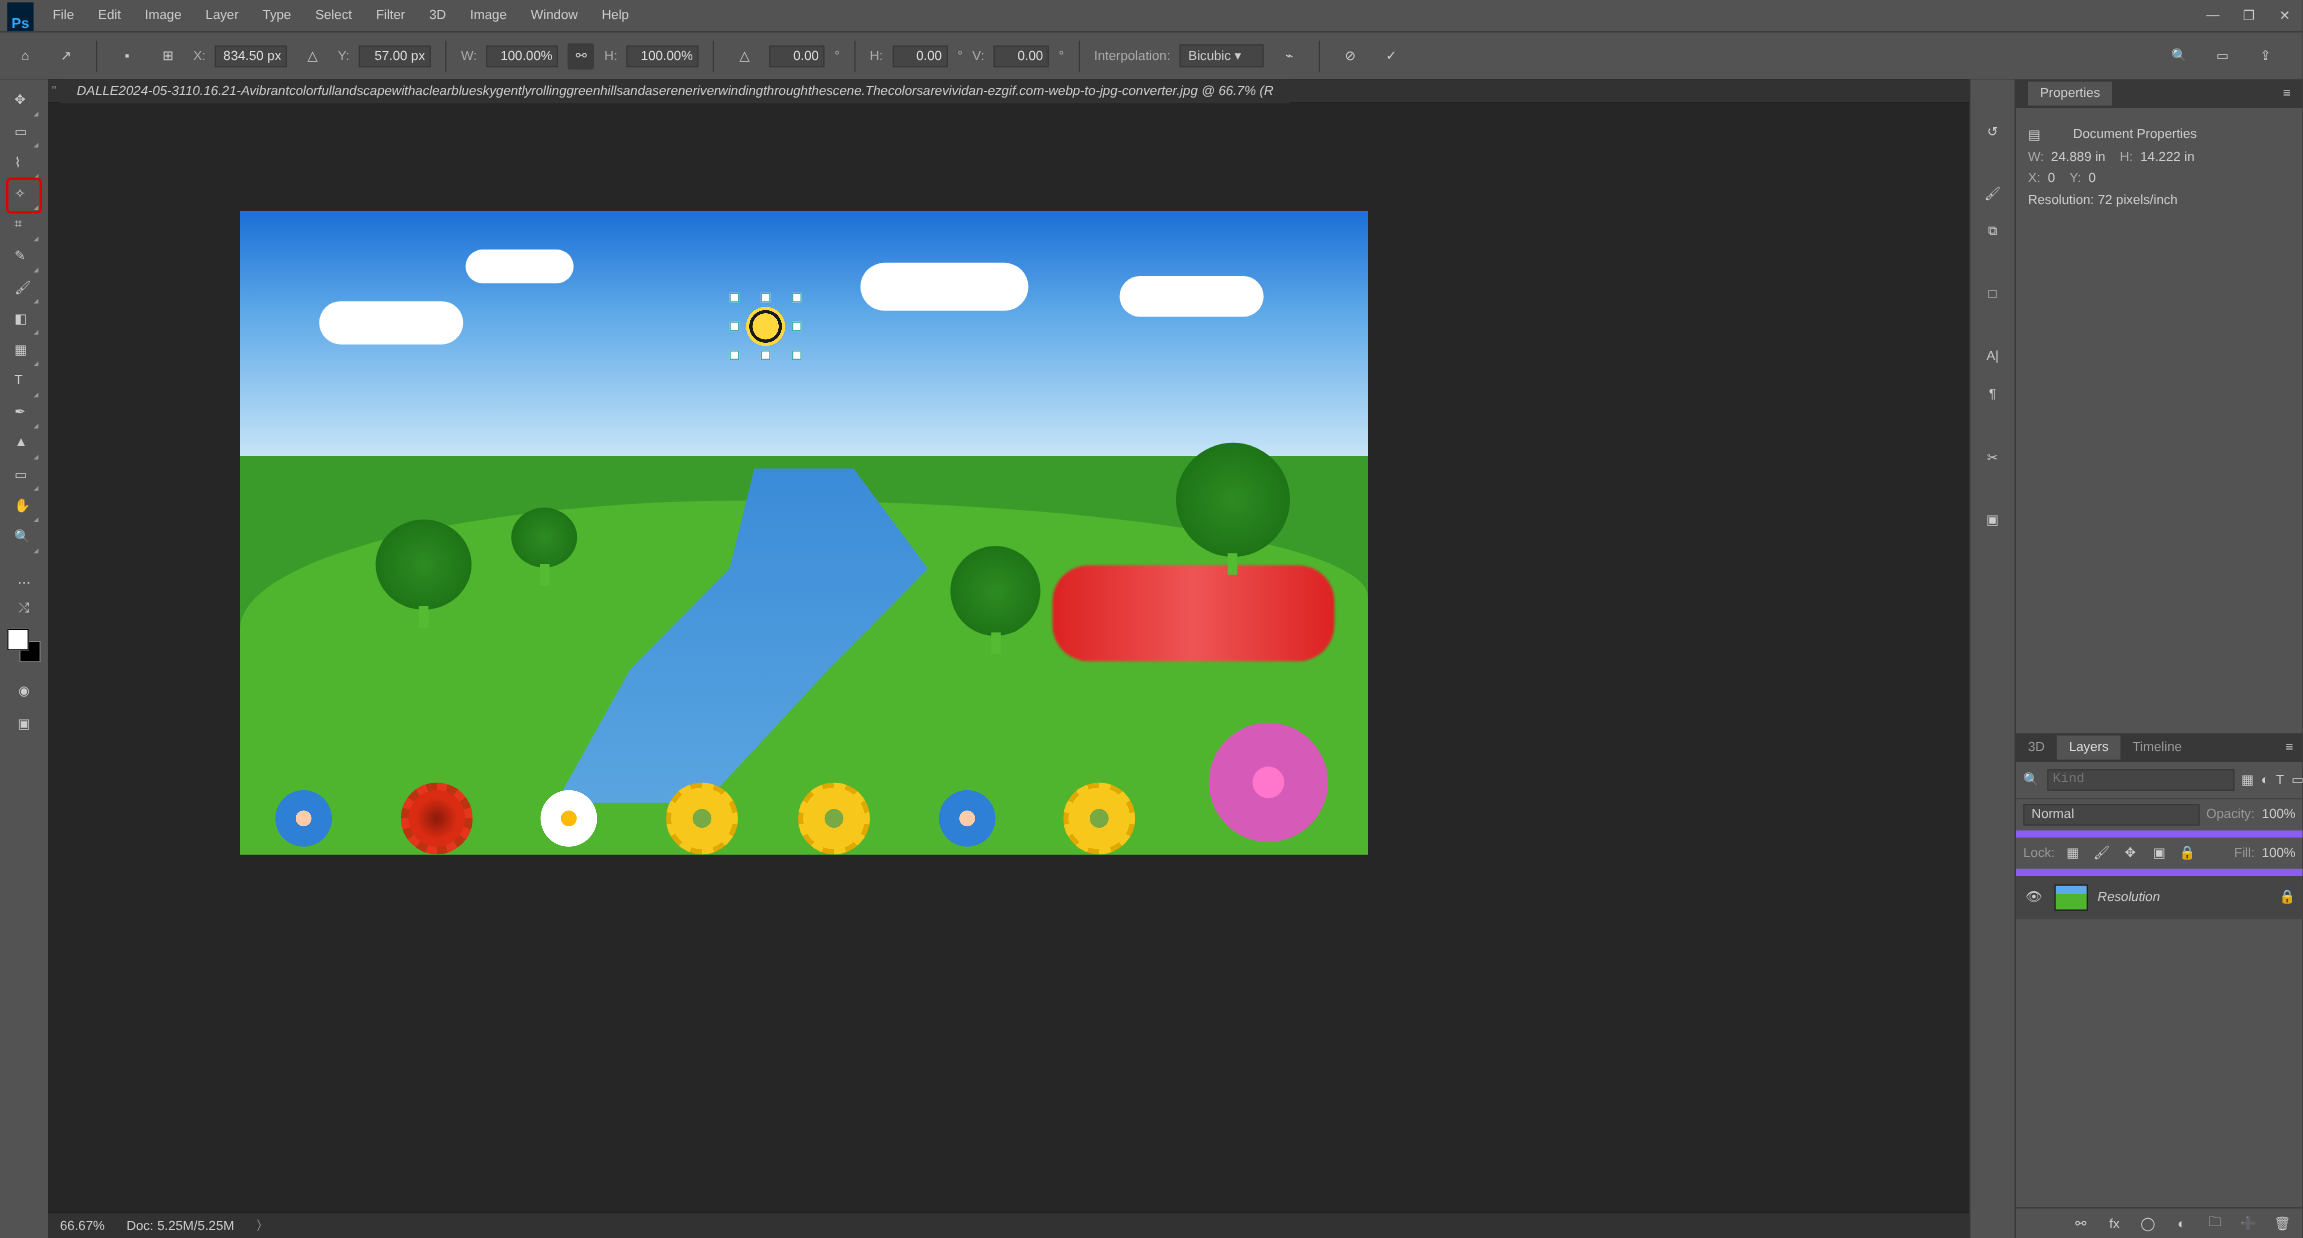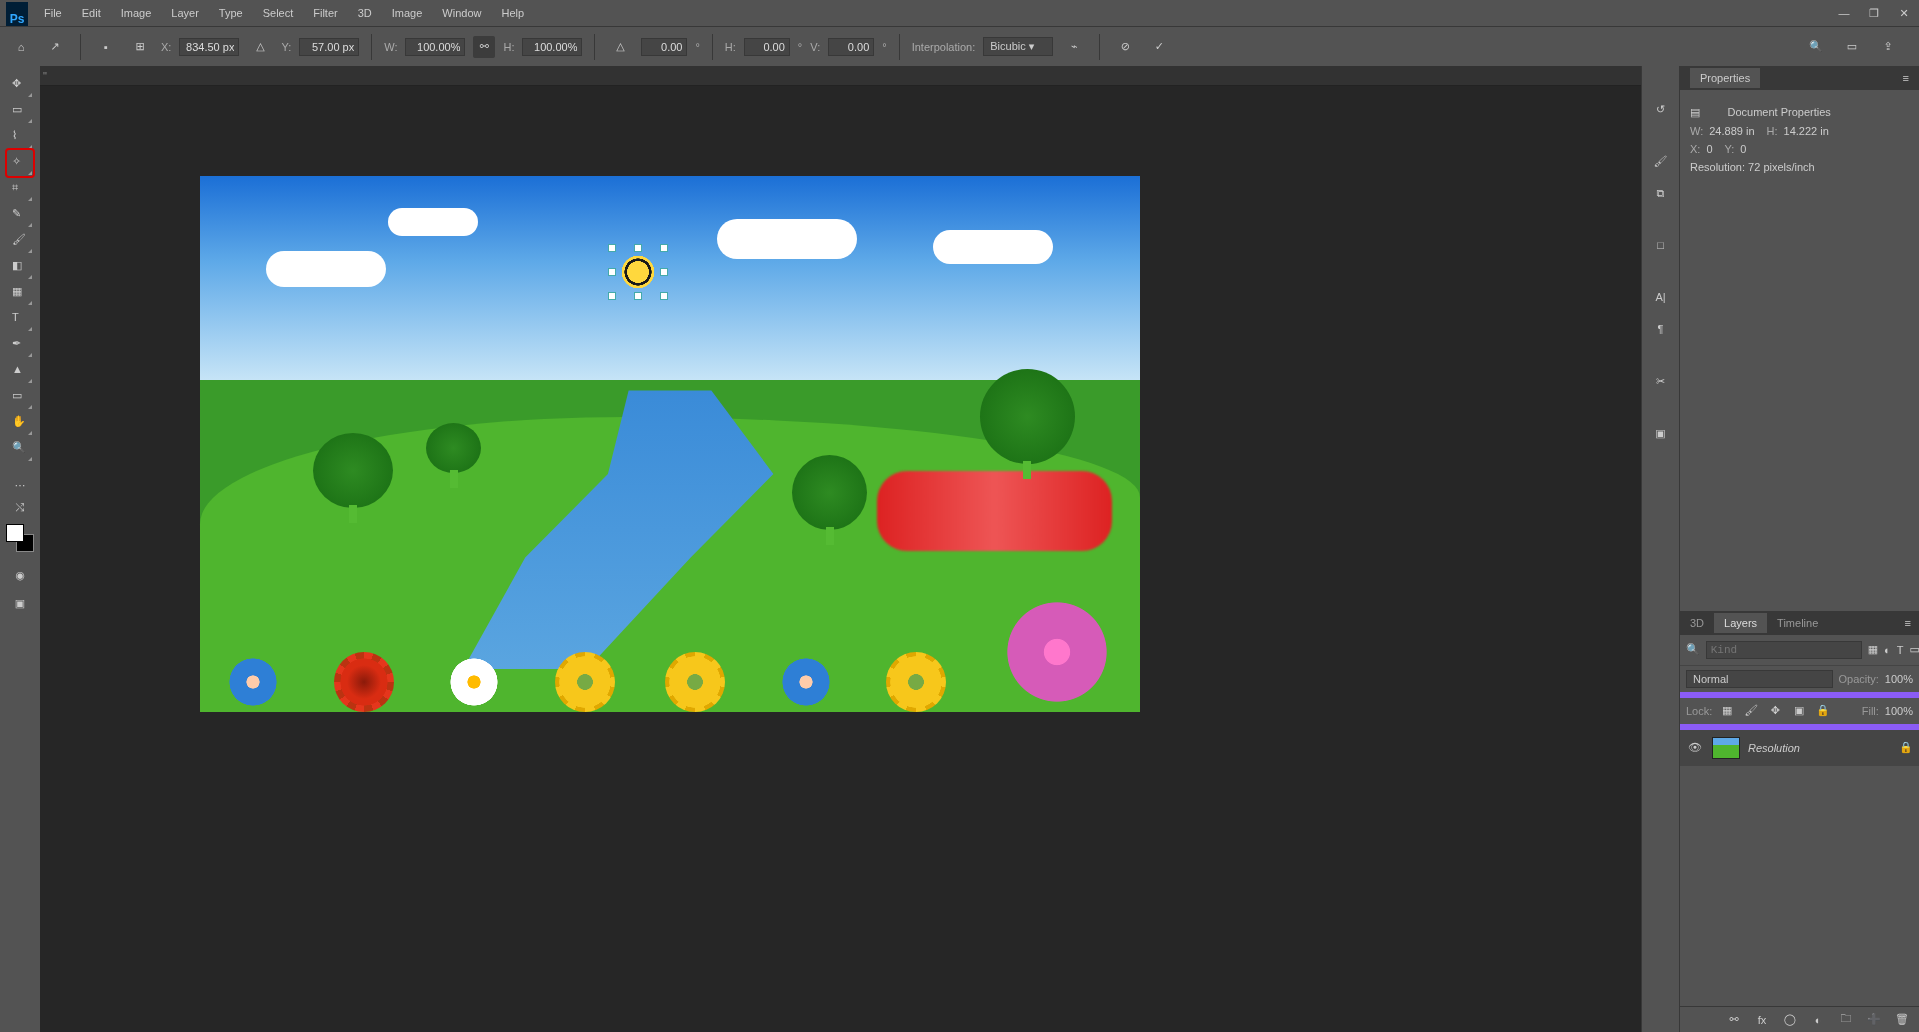--- a/index.html
+++ b/index.html
@@ -255,20 +255,23 @@
         <div class="sw-fg"></div>
     </div>
     <div class="tool-gap"></div>
     <div class="tbtn">◉</div>
     <div class="tbtn">▣</div>
   </div>
 
   <div class="canvas-wrap">
     <div class="tabbar">
       <div class="pin-handle">"</div>
+      <div class="doc-tab">
+          <span>DALLE2024-05-3110.16.21-Avibrantcolorfullandscapewithaclearblueskygentlyrollinggreenhillsandasereneriverwindingthroughthescene.Thecolorsarevividan-ezgif.com-webp-to-jpg-converter.jpg @ 66.7% (R</span>
+        </div>
     </div>
     <div class="canvas-stage">
       <div class="art">
         <div class="sky"></div>
         <div class="cloud c1"></div>
           <div class="cloud c2"></div>
           <div class="cloud c3"></div>
           <div class="cloud c4"></div>
         <div class="hill"></div>
           <div class="hill2"></div>
@@ -306,20 +309,25 @@
         <div class="handle h-tl"></div>
         <div class="handle h-tm"></div>
         <div class="handle h-tr"></div>
         <div class="handle h-ml"></div>
         <div class="handle h-mr"></div>
         <div class="handle h-bl"></div>
         <div class="handle h-bm"></div>
         <div class="handle h-br"></div>
       </div>
     </div>
+    <div class="status">
+      <span>66.67%</span>
+      <span>Doc: 5.25M/5.25M</span>
+      <span>〉</span>
+    </div>
   </div>
 
   <div class="vdock">
     <div class="vbtn">↺</div>
     <div class="vgap"></div>
     <div class="vbtn">🖌</div>
     <div class="vbtn">⧉</div>
     <div class="vgap"></div>
     <div class="vbtn">□</div>
     <div class="vgap"></div>

